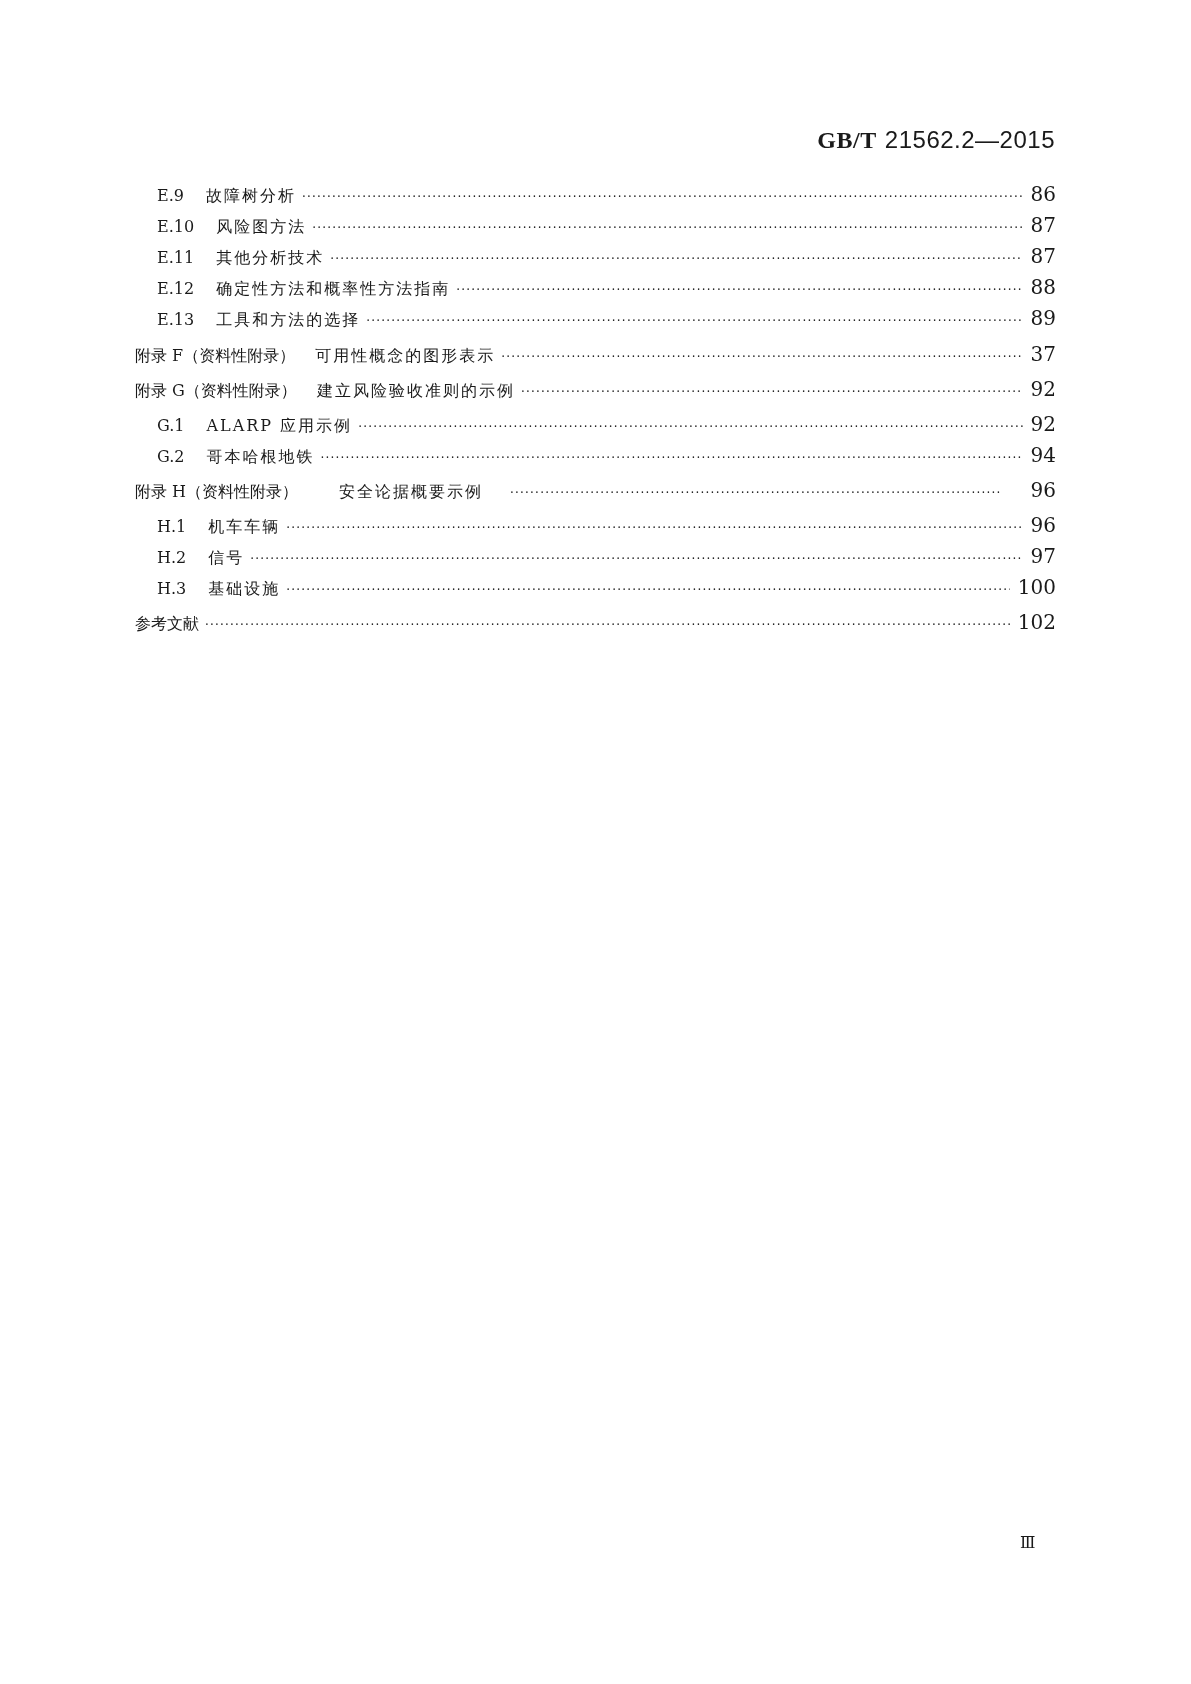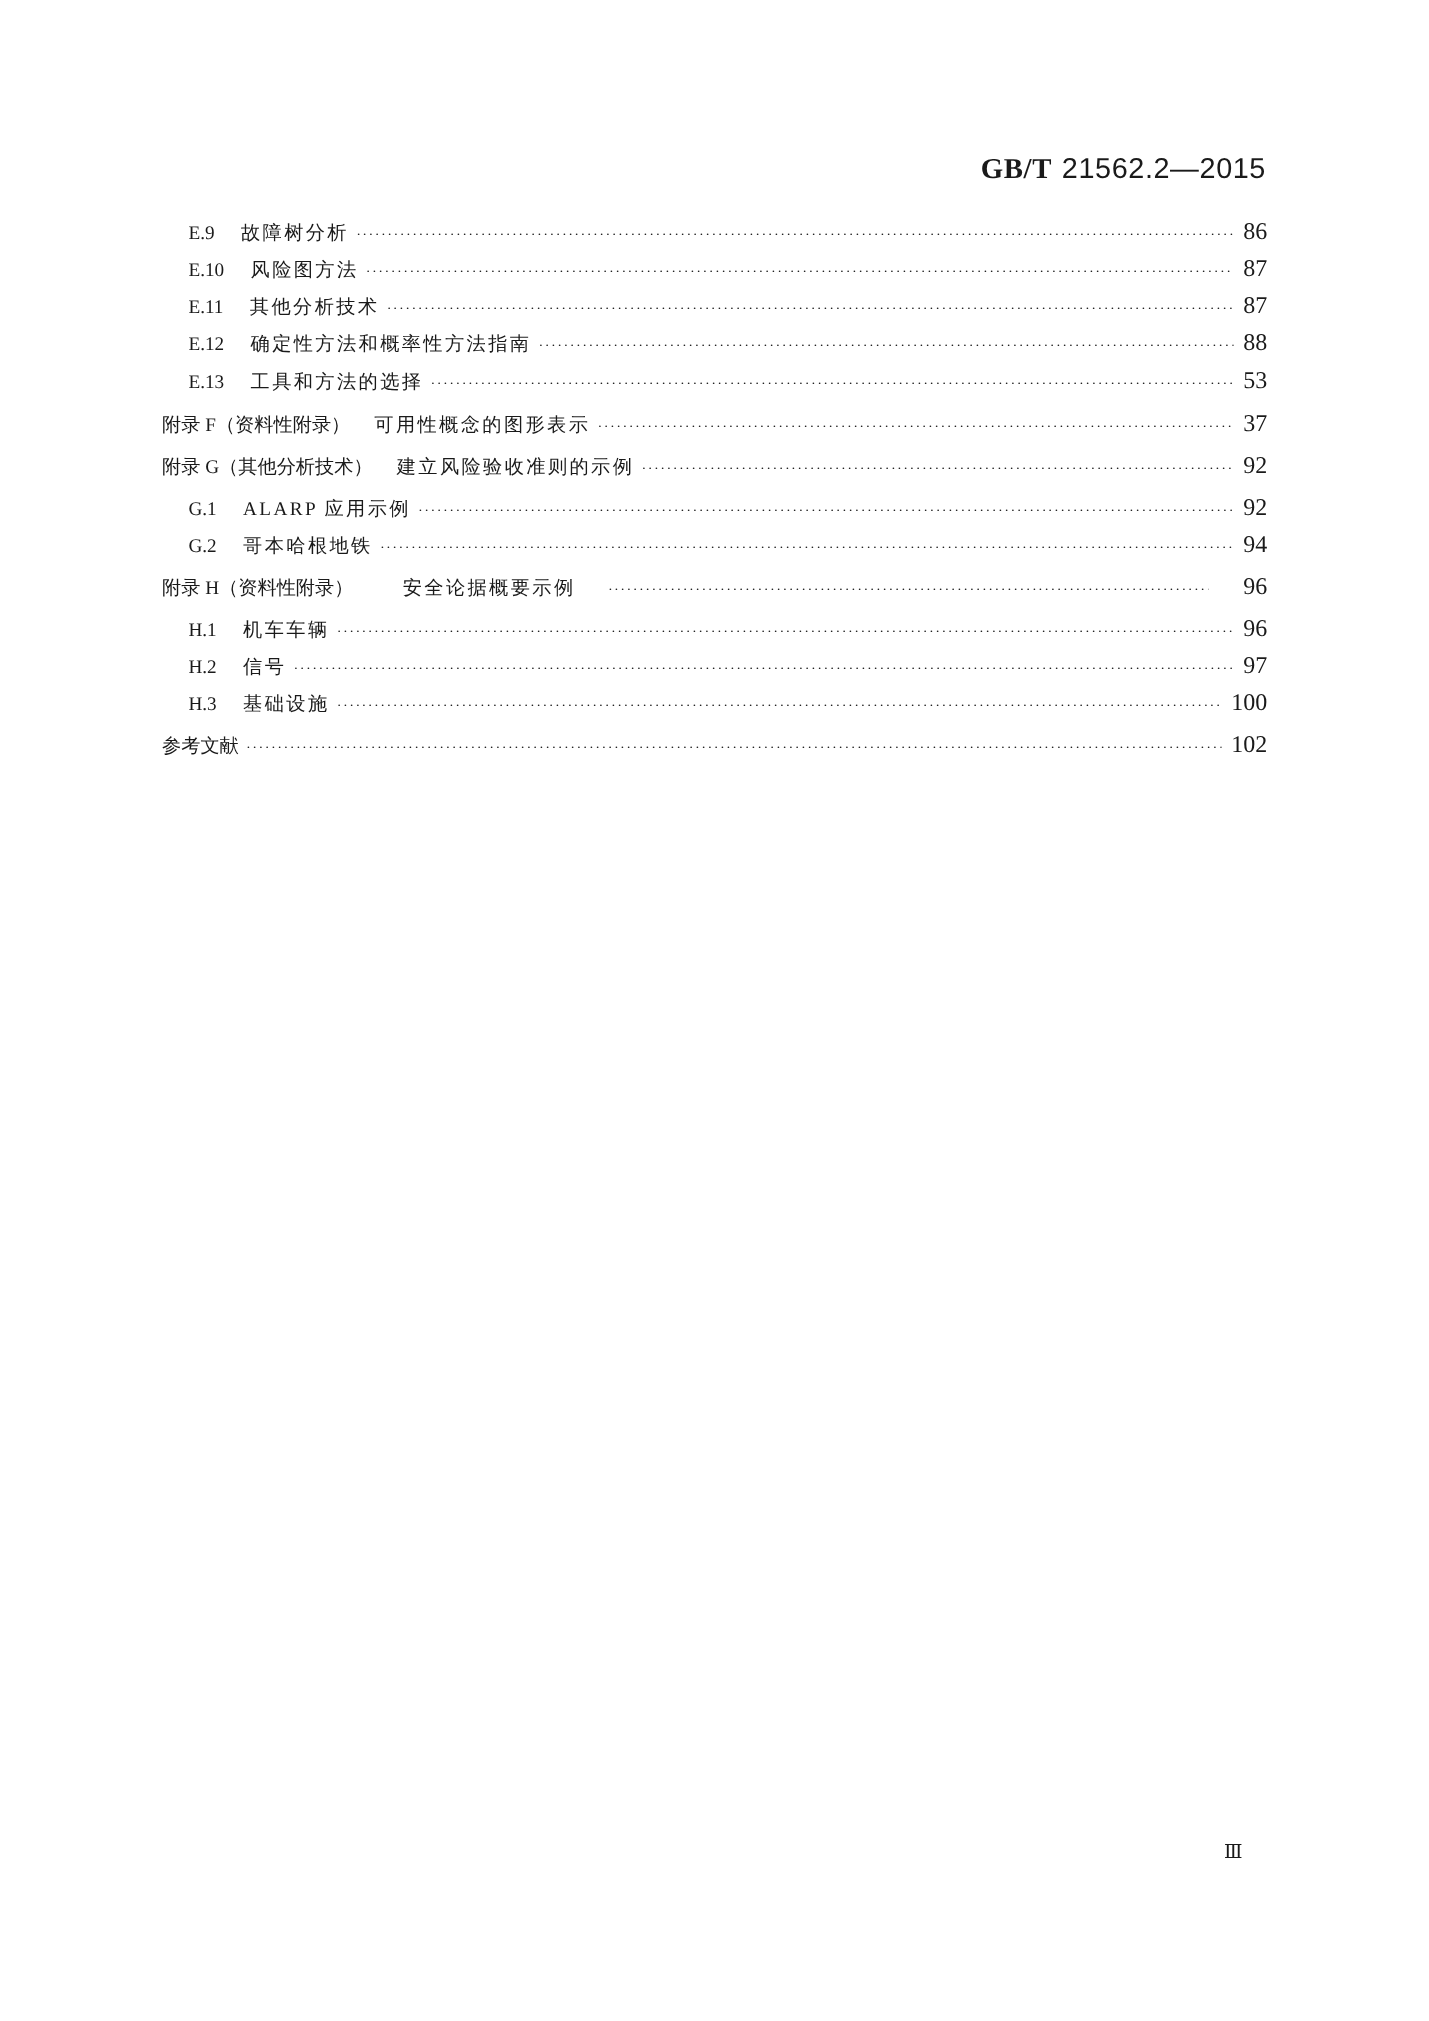--- a/index.html
+++ b/index.html
@@ -2,21 +2,21 @@
 <html><head>
 <meta charset="utf-8">
 <style>
   html, body { margin: 0; padding: 0; background: #ffffff; }
   body { width: 1191px; height: 1684px; position: relative; overflow: hidden;
          font-family: "DejaVu Serif", "Liberation Serif", serif; color: #1a1a1a; }
   .header { position: absolute; top: 126px; right: 136px; font-size: 24px; letter-spacing: 0.5px; }
   .header .gb { font-weight: bold; font-family: "Liberation Serif", serif; }
   .header .num { font-family: "Liberation Sans", sans-serif; }
   .toc { position: absolute; left: 135px; top: 182px; width: 921px; }
-  .row { display: flex; align-items: baseline; height: 30px; font-size: 16px; position: absolute; left: 0; right: 0; font-family: Liberation Serif, serif; }
+  .row { display: flex; align-items: baseline; height: 30px; font-size: 16px; position: absolute; left: 0; right: 0; }
   .row .code { white-space: nowrap; }
   .row .title { white-space: nowrap; margin-left: 22px; letter-spacing: 2px; }
   .row.top .title { margin-left: 20px; }
   .row .dots { flex: 1; overflow: hidden; white-space: nowrap; margin: 0 8px 0 6px; letter-spacing: 1.2px; font-size: 12px; }
   .row .dots::before { content: "··········································································································································································"; }
   .row .page { white-space: nowrap; min-width: 20px; text-align: right; font-size: 20px; }
   .row.sub { padding-left: 22px; }
   .footer { position: absolute; top: 1533px; left: 1020px; font-size: 16px; font-family: "DejaVu Serif", serif; }
 </style>
 </head>
@@ -49,30 +49,30 @@
     <div class="row sub" style="top: 93px;">
       <span class="code">E.12</span>
       <span class="title">确定性方法和概率性方法指南</span>
       <span class="dots"></span>
       <span class="page">88</span>
     </div>
     <div class="row sub" style="top: 124px;">
       <span class="code">E.13</span>
       <span class="title">工具和方法的选择</span>
       <span class="dots"></span>
-      <span class="page">53</span>
+      <span class="page">89</span>
     </div>
     <div class="row top" style="top: 160px;">
       <span class="code">附录 F（资料性附录）</span>
       <span class="title">可用性概念的图形表示</span>
       <span class="dots"></span>
       <span class="page">37</span>
     </div>
     <div class="row top" style="top: 195px;">
-      <span class="code">附录 G（其他分析技术）</span>
+      <span class="code">附录 G（资料性附录）</span>
       <span class="title">建立风险验收准则的示例</span>
       <span class="dots"></span>
       <span class="page">92</span>
     </div>
     <div class="row sub" style="top: 230px;">
       <span class="code">G.1</span>
       <span class="title">ALARP 应用示例</span>
       <span class="dots"></span>
       <span class="page">92</span>
     </div>

